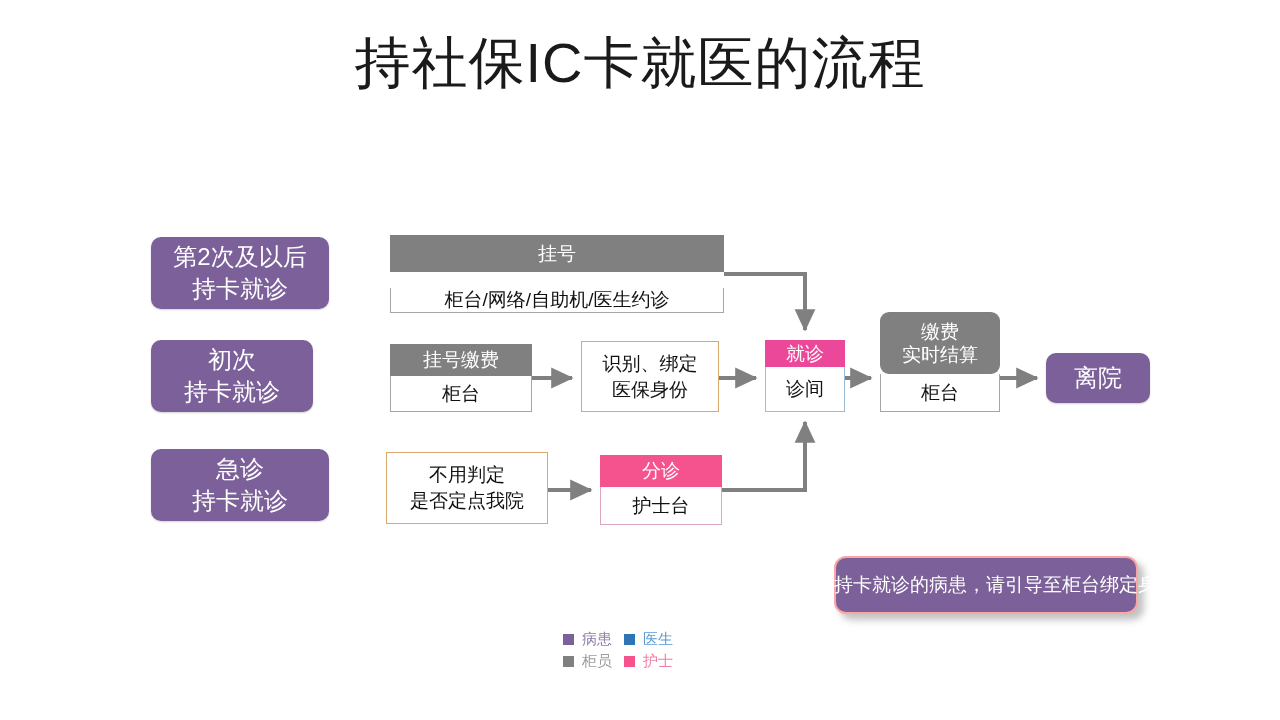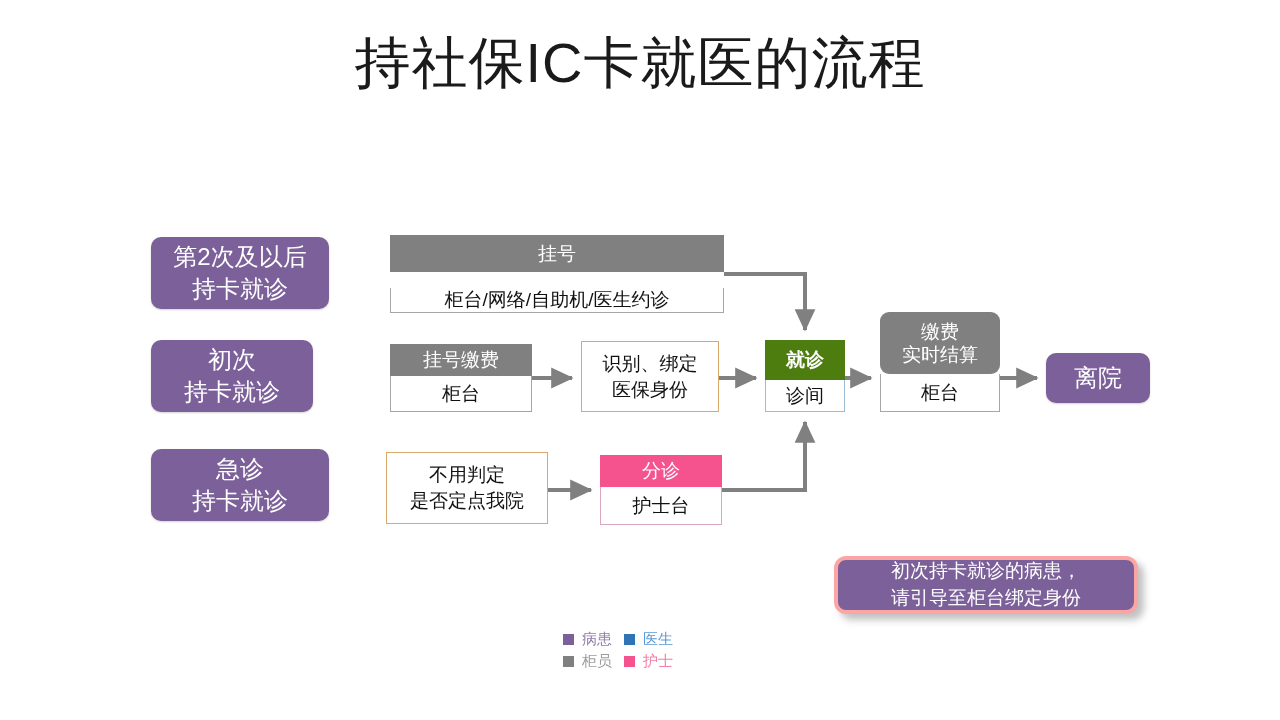--- a/index.html
+++ b/index.html
@@ -67,24 +67,24 @@
     align-items: center; justify-content: center;
     color: #111111; font-size: 19px; line-height: 1.35;
     text-align: center;
   }
   .obox .ln { display: block; white-space: nowrap; }
 
   
   .note {
     position: absolute;
     background: #7C6099;
-    border: 4px solid #fca5a5;
+    border: 2px solid #fca5a5;
     border-radius: 12px;
     color: #ffffff;
-    display: flex; flex-direction: column;
+    display: flex; flex-direction: row;
     align-items: center; justify-content: center;
     font-size: 19px; line-height: 1.4;
     text-align: center;
     box-shadow: 6px 6px 7px rgba(120,120,120,0.45);
   }
   .note .ln { display: block; white-space: nowrap; }
 
   
   #wires { position: absolute; left: 0; top: 0; width: 1280px; height: 720px; }
 
@@ -149,21 +149,21 @@
     <div class="hd hd-gray" style="height: 38px; background: rgb(128, 128, 128);">挂号</div>
     <div class="bd bd-gray">柜台/网络/自助机/医生约诊</div>
   </div>
 
   <div class="pcard" id="proc1" style="left: 390px; top: 344px; width: 142px; height: 68px;">
     <div class="hd hd-gray" style="height: 32px; background: rgb(128, 128, 128);">挂号缴费</div>
     <div class="bd bd-gray">柜台</div>
   </div>
 
   <div class="pcard" id="proc2" style="left: 765px; top: 340px; width: 80px; height: 72px;">
-    <div class="hd hd-blue" style="height: 40px; background: #4d7c0f; font-weight: bold;">就诊</div>
+    <div class="hd hd-blue" style="height: 27px; background: #ec4899;">就诊</div>
     <div class="bd bd-blue">诊间</div>
   </div>
 
   <div class="pcard" id="proc3" style="left: 880px; top: 312px; width: 120px; height: 100px;">
     <div class="hd hd-gray" style="flex-direction: column; height: 62px; background: rgb(128, 128, 128); border-radius: 9px;">
       <span class="ln">缴费</span>
       <span class="ln">实时结算</span>
     </div>
     <div class="bd bd-gray">柜台</div>
   </div>

